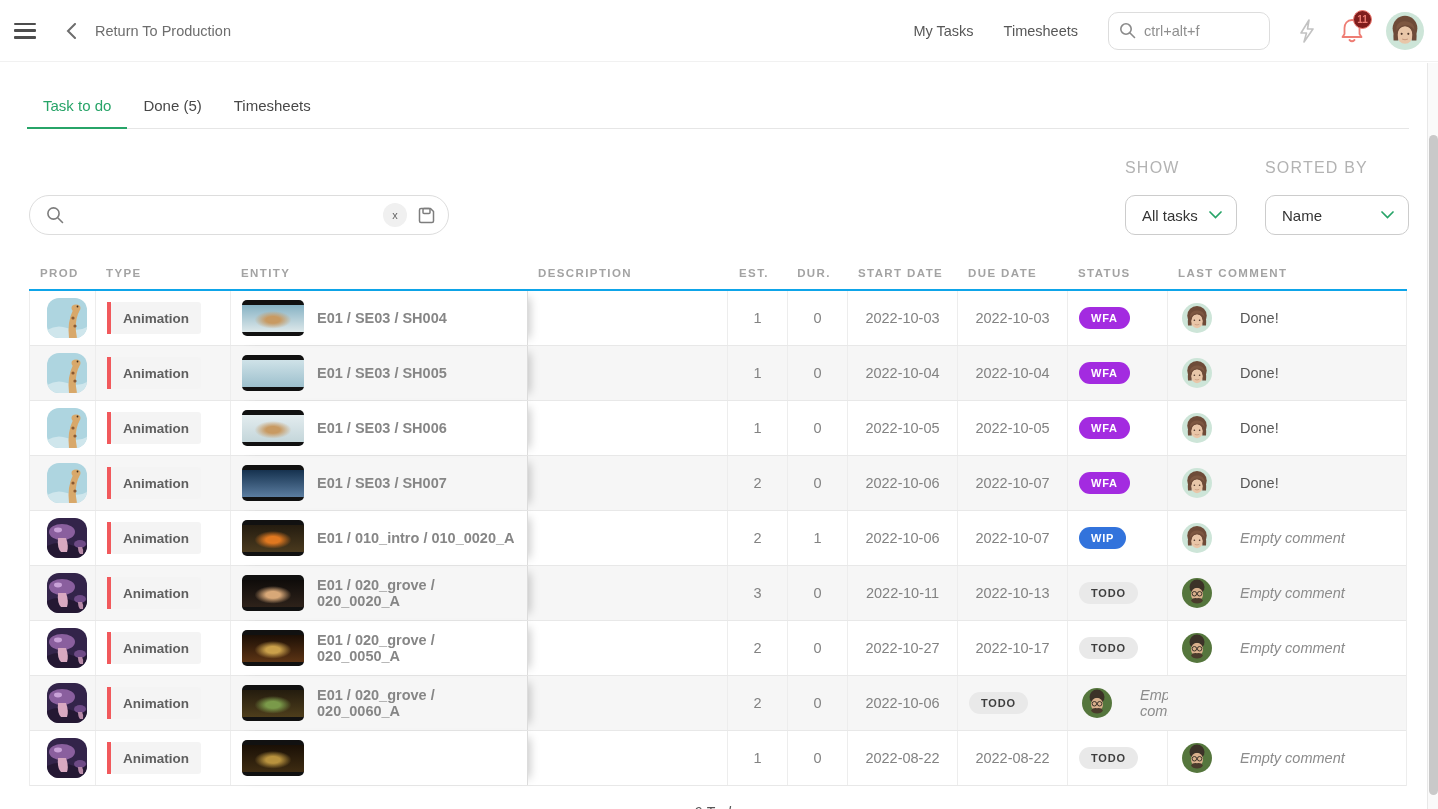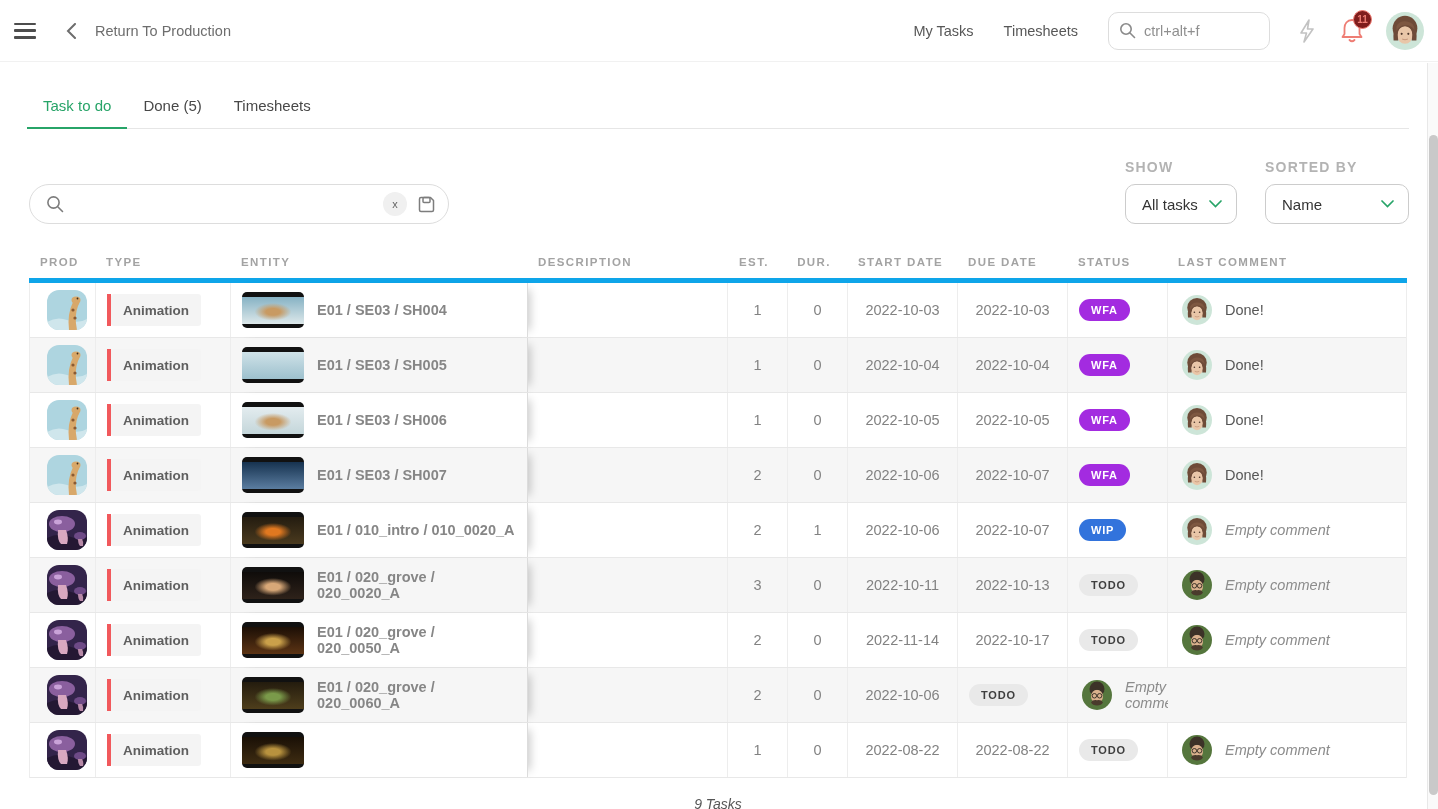--- a/index.html
+++ b/index.html
@@ -37,31 +37,31 @@
   .tab.active { color:var(--green); border-bottom-color:var(--green); }
 
   
   .filter-row { display:flex; align-items:flex-end; margin:30px 29px 0 29px; }
   .task-search { width:420px; height:40px; border:1px solid #ddd; border-radius:20px;
                  display:flex; align-items:center; padding:0 12px 0 16px; gap:10px; }
   .task-search input { flex:1; border:none; outline:none; font-size:15px; font-family:inherit; color:#444; }
   .clear-btn { width:24px; height:24px; border-radius:50%; background:#f0f0f0; border:none;
                color:#666; font-size:11px; cursor:pointer; line-height:1; }
   .select-group { margin-left:28px; }
-  .select-label { font-size:14px; font-weight:bold; letter-spacing:1.2px; color:#b3b3b3; margin-bottom:9px; }
+  .select-label { font-size:16px; font-weight:normal; letter-spacing:1.2px; color:#b3b3b3; margin-bottom:18px; }
   .select-box { height:40px; border:1px solid #ccc; border-radius:10px; background:#fff;
                 display:flex; align-items:center; justify-content:space-between;
                 padding:0 14px 0 16px; font-size:15px; color:#333; cursor:pointer; }
   .select-show { width:112px; } .select-sort { width:144px; }
 
   
   .table { margin:26px 0 0 29px; width:1378px; }
   .thead, .row { display:grid;
       grid-template-columns:66px 135px 297px 200px 60px 60px 110px 110px 100px 240px; }
-  .thead { border-bottom:5px solid #0ea5e9; }
+  .thead { border-bottom:2px solid #0ea5e9; }
   .th { font-size:11.5px; font-weight:bold; letter-spacing:1.4px; color:#a3a3a3;
         padding:6px 6px 10px 11px; }
   .th.center { text-align:center; padding-left:0; }
   .tbody { border-left:1px solid #ededed; border-right:1px solid #ededed; }
   .row { height:55px; border-bottom:1px solid #e8e8e8; cursor:pointer; background:#fff; }
   .row.striped { background:#f6f6f6; }
   .cell { display:flex; align-items:center; border-right:1px solid #ededed;
           padding:0 8px 0 11px; font-size:14.5px; color:#828282; overflow:hidden; }
   .cell:last-child { border-right:none; }
   .cell.center { justify-content:center; padding:0; }
@@ -74,21 +74,21 @@
   .type-pill { background:#f4f4f4; border-radius:3px; height:32px; display:flex; align-items:center;
                padding:0 12px; font-size:13.5px; font-weight:bold; color:#5f5f5f; }
   .shot-thumb { width:62px; height:36px; border-radius:5px; background:#111; flex:none;
                 display:flex; align-items:center; }
   .shot-thumb .frame { width:62px; height:27px; }
   .badge { border-radius:12px; padding:5px 12px; font-size:11px; font-weight:bold;
            letter-spacing:0.8px; }
   .status-wfa { background:var(--wfa); color:#fff; }
   .status-wip { background:var(--wip); color:#fff; }
   .status-todo { background:#e9e9e9; color:#3e3e3e; }
-  .comment-cell { gap:13px; padding-left:14px; }
+  .comment-cell { gap:28px; padding-left:14px; }
   .comment-cell .avatar-circle { width:30px; height:30px; cursor:default; }
   .comment-text { color:#565656; }
   .comment-text.empty { font-style:italic; color:#8c8c8c; }
   .table-footer { text-align:center; font-style:italic; font-size:14px; color:#565656;
                   margin-top:18px; }
 
   
   .scrollbar { position:absolute; top:63px; right:0; width:11px; height:746px;
                background:#fafafa; border-left:1px solid #e8e8e8; }
   .scrollbar .thumb { position:absolute; left:1px; width:9px; top:72px; height:660px;
@@ -495,21 +495,21 @@
     </div>
     <div class="cell entity">
       <div class="shot-thumb">
         <div class="frame" style="background: radial-gradient(at 50% 55%, rgb(202, 160, 74) 0%, rgb(202, 160, 74) 16%, transparent 42%), linear-gradient(rgb(28, 15, 6), rgb(92, 52, 20));"></div>
       </div>
       <span>E01 / 020_grove / 020_0050_A</span>
     </div>
     <div class="cell"></div>
     <div class="cell center">2</div>
     <div class="cell center">0</div>
-    <div class="cell center">2022-11-14</div>
+    <div class="cell center">2022-10-27</div>
     <div class="cell center">2022-10-17</div>
     <div class="cell">
       <span class="badge status-todo">TODO</span>
     </div>
     <div class="cell comment-cell">
       <div class="avatar-circle">
 
         <svg class="avatar-variant av-man" width="30" height="30" viewBox="0 0 40 40">
               <use href="#av-man-g"></use>
             </svg>

